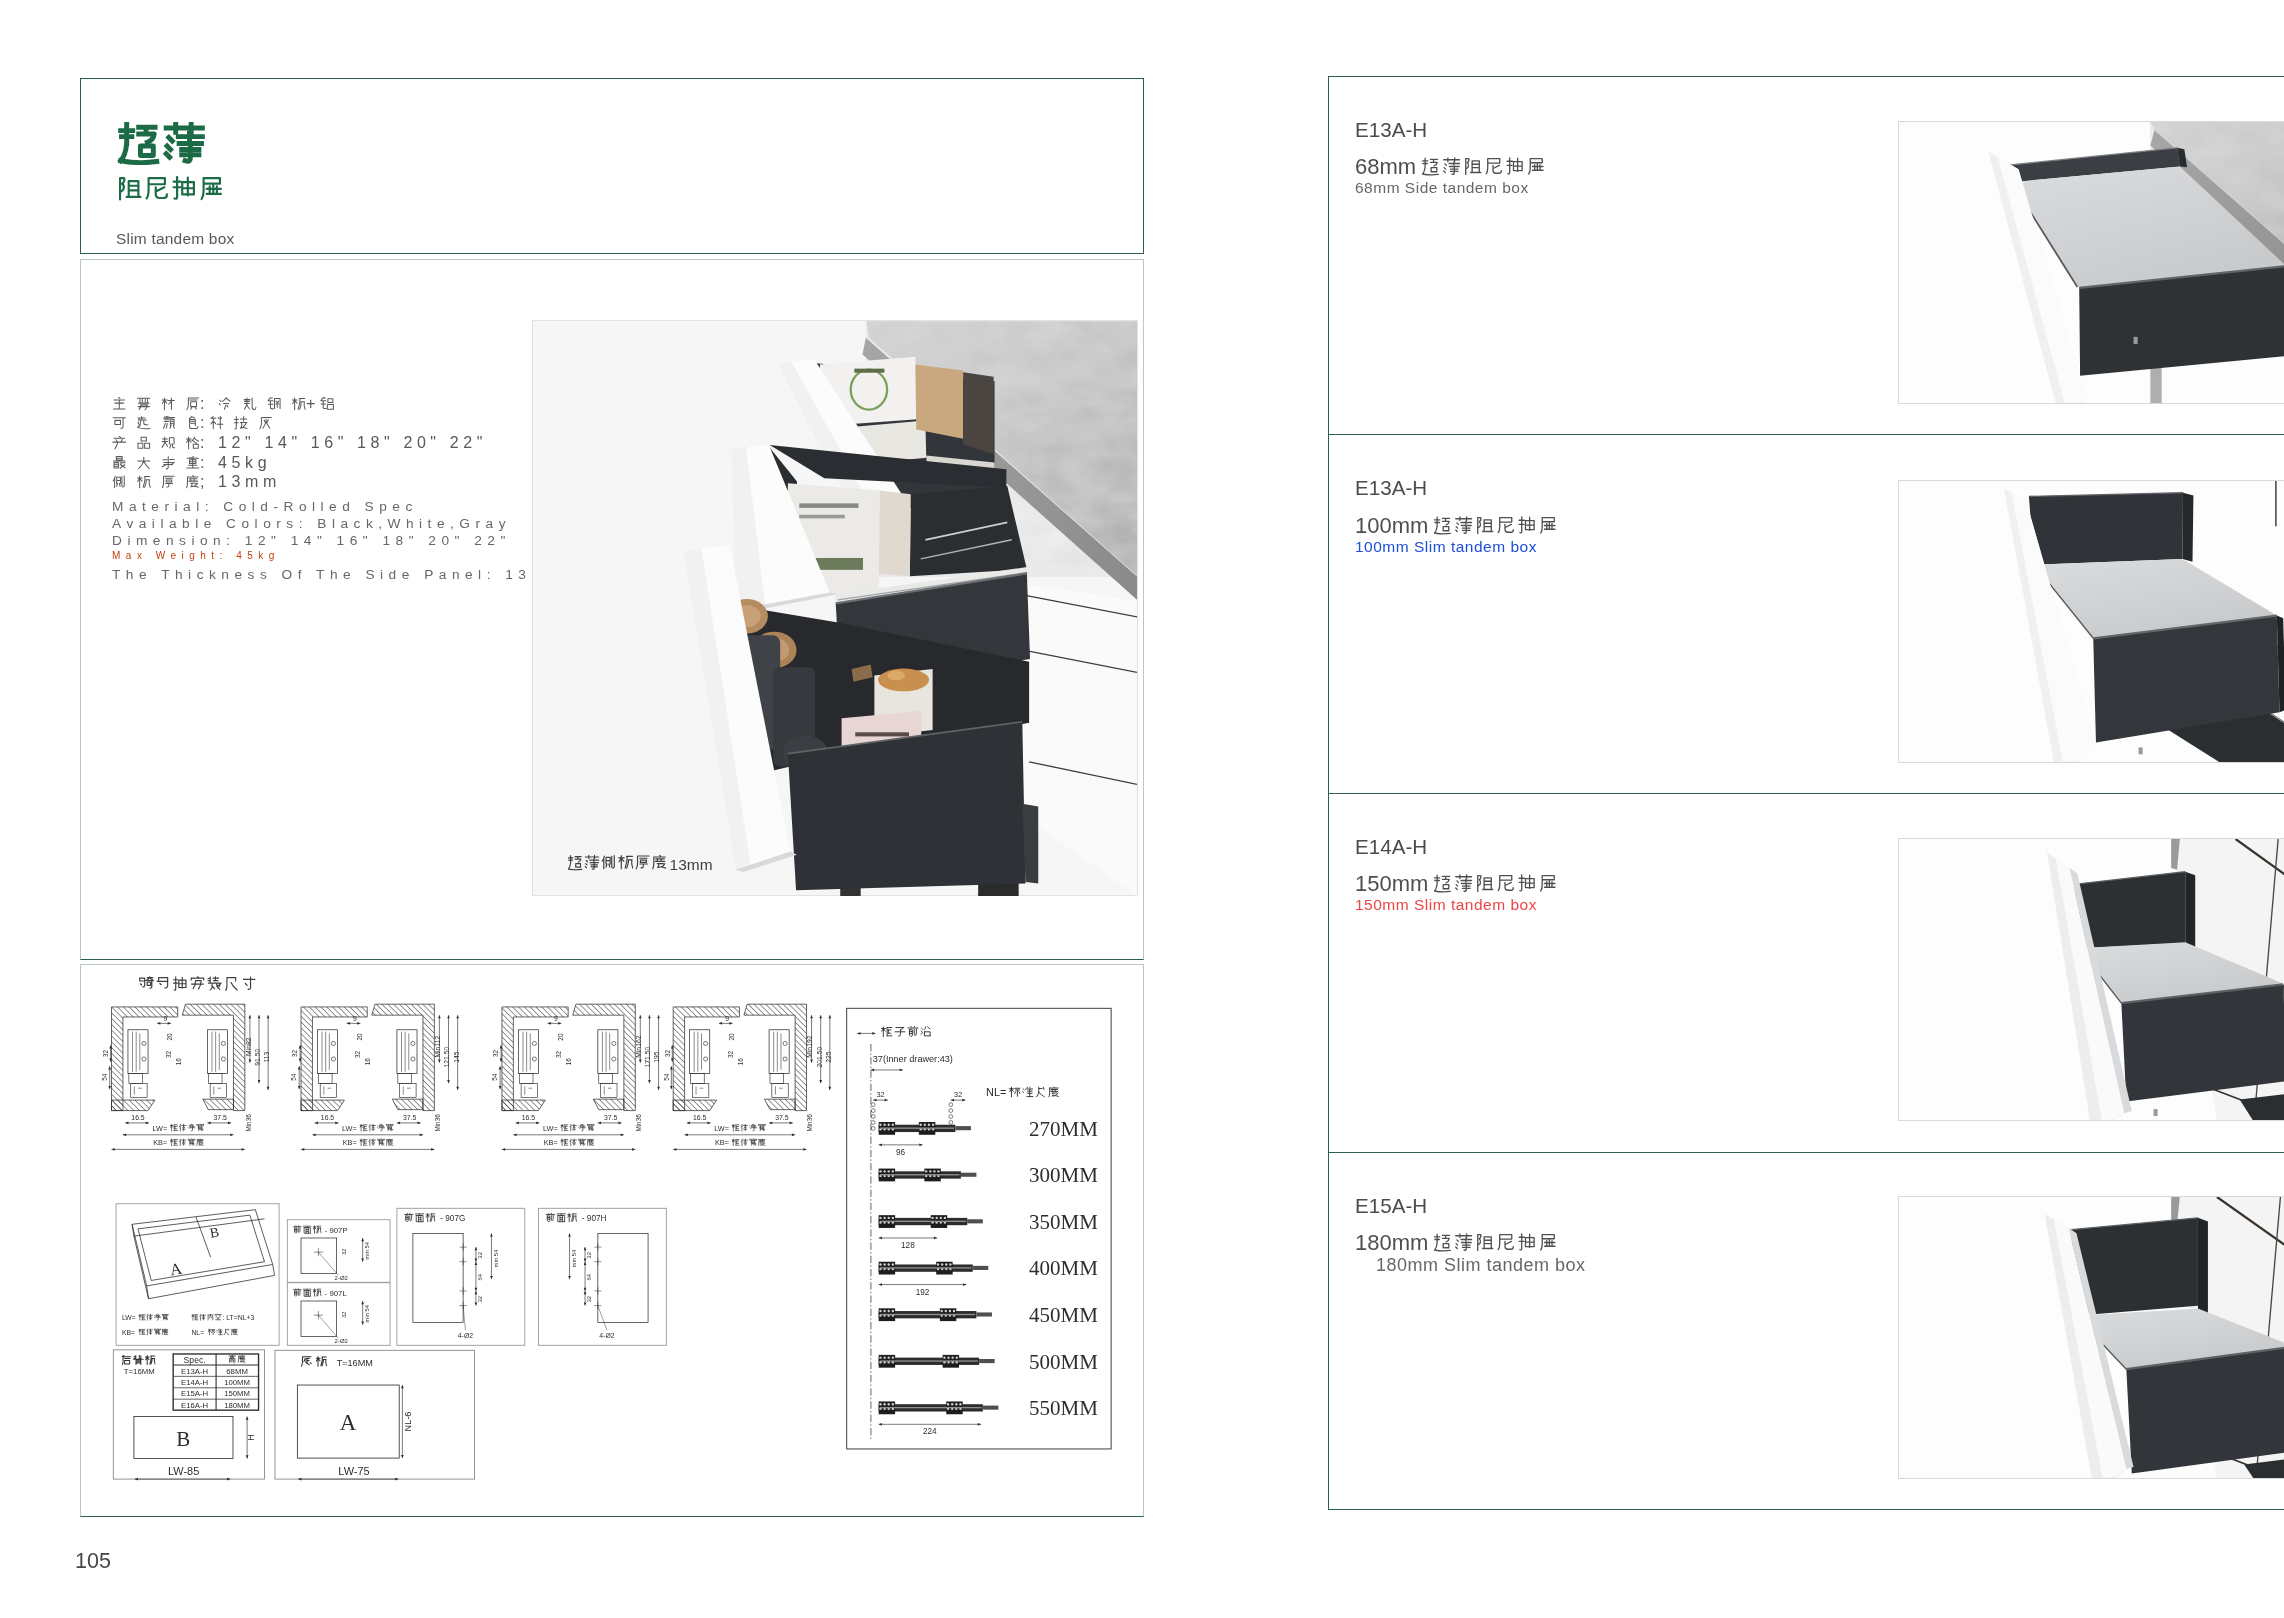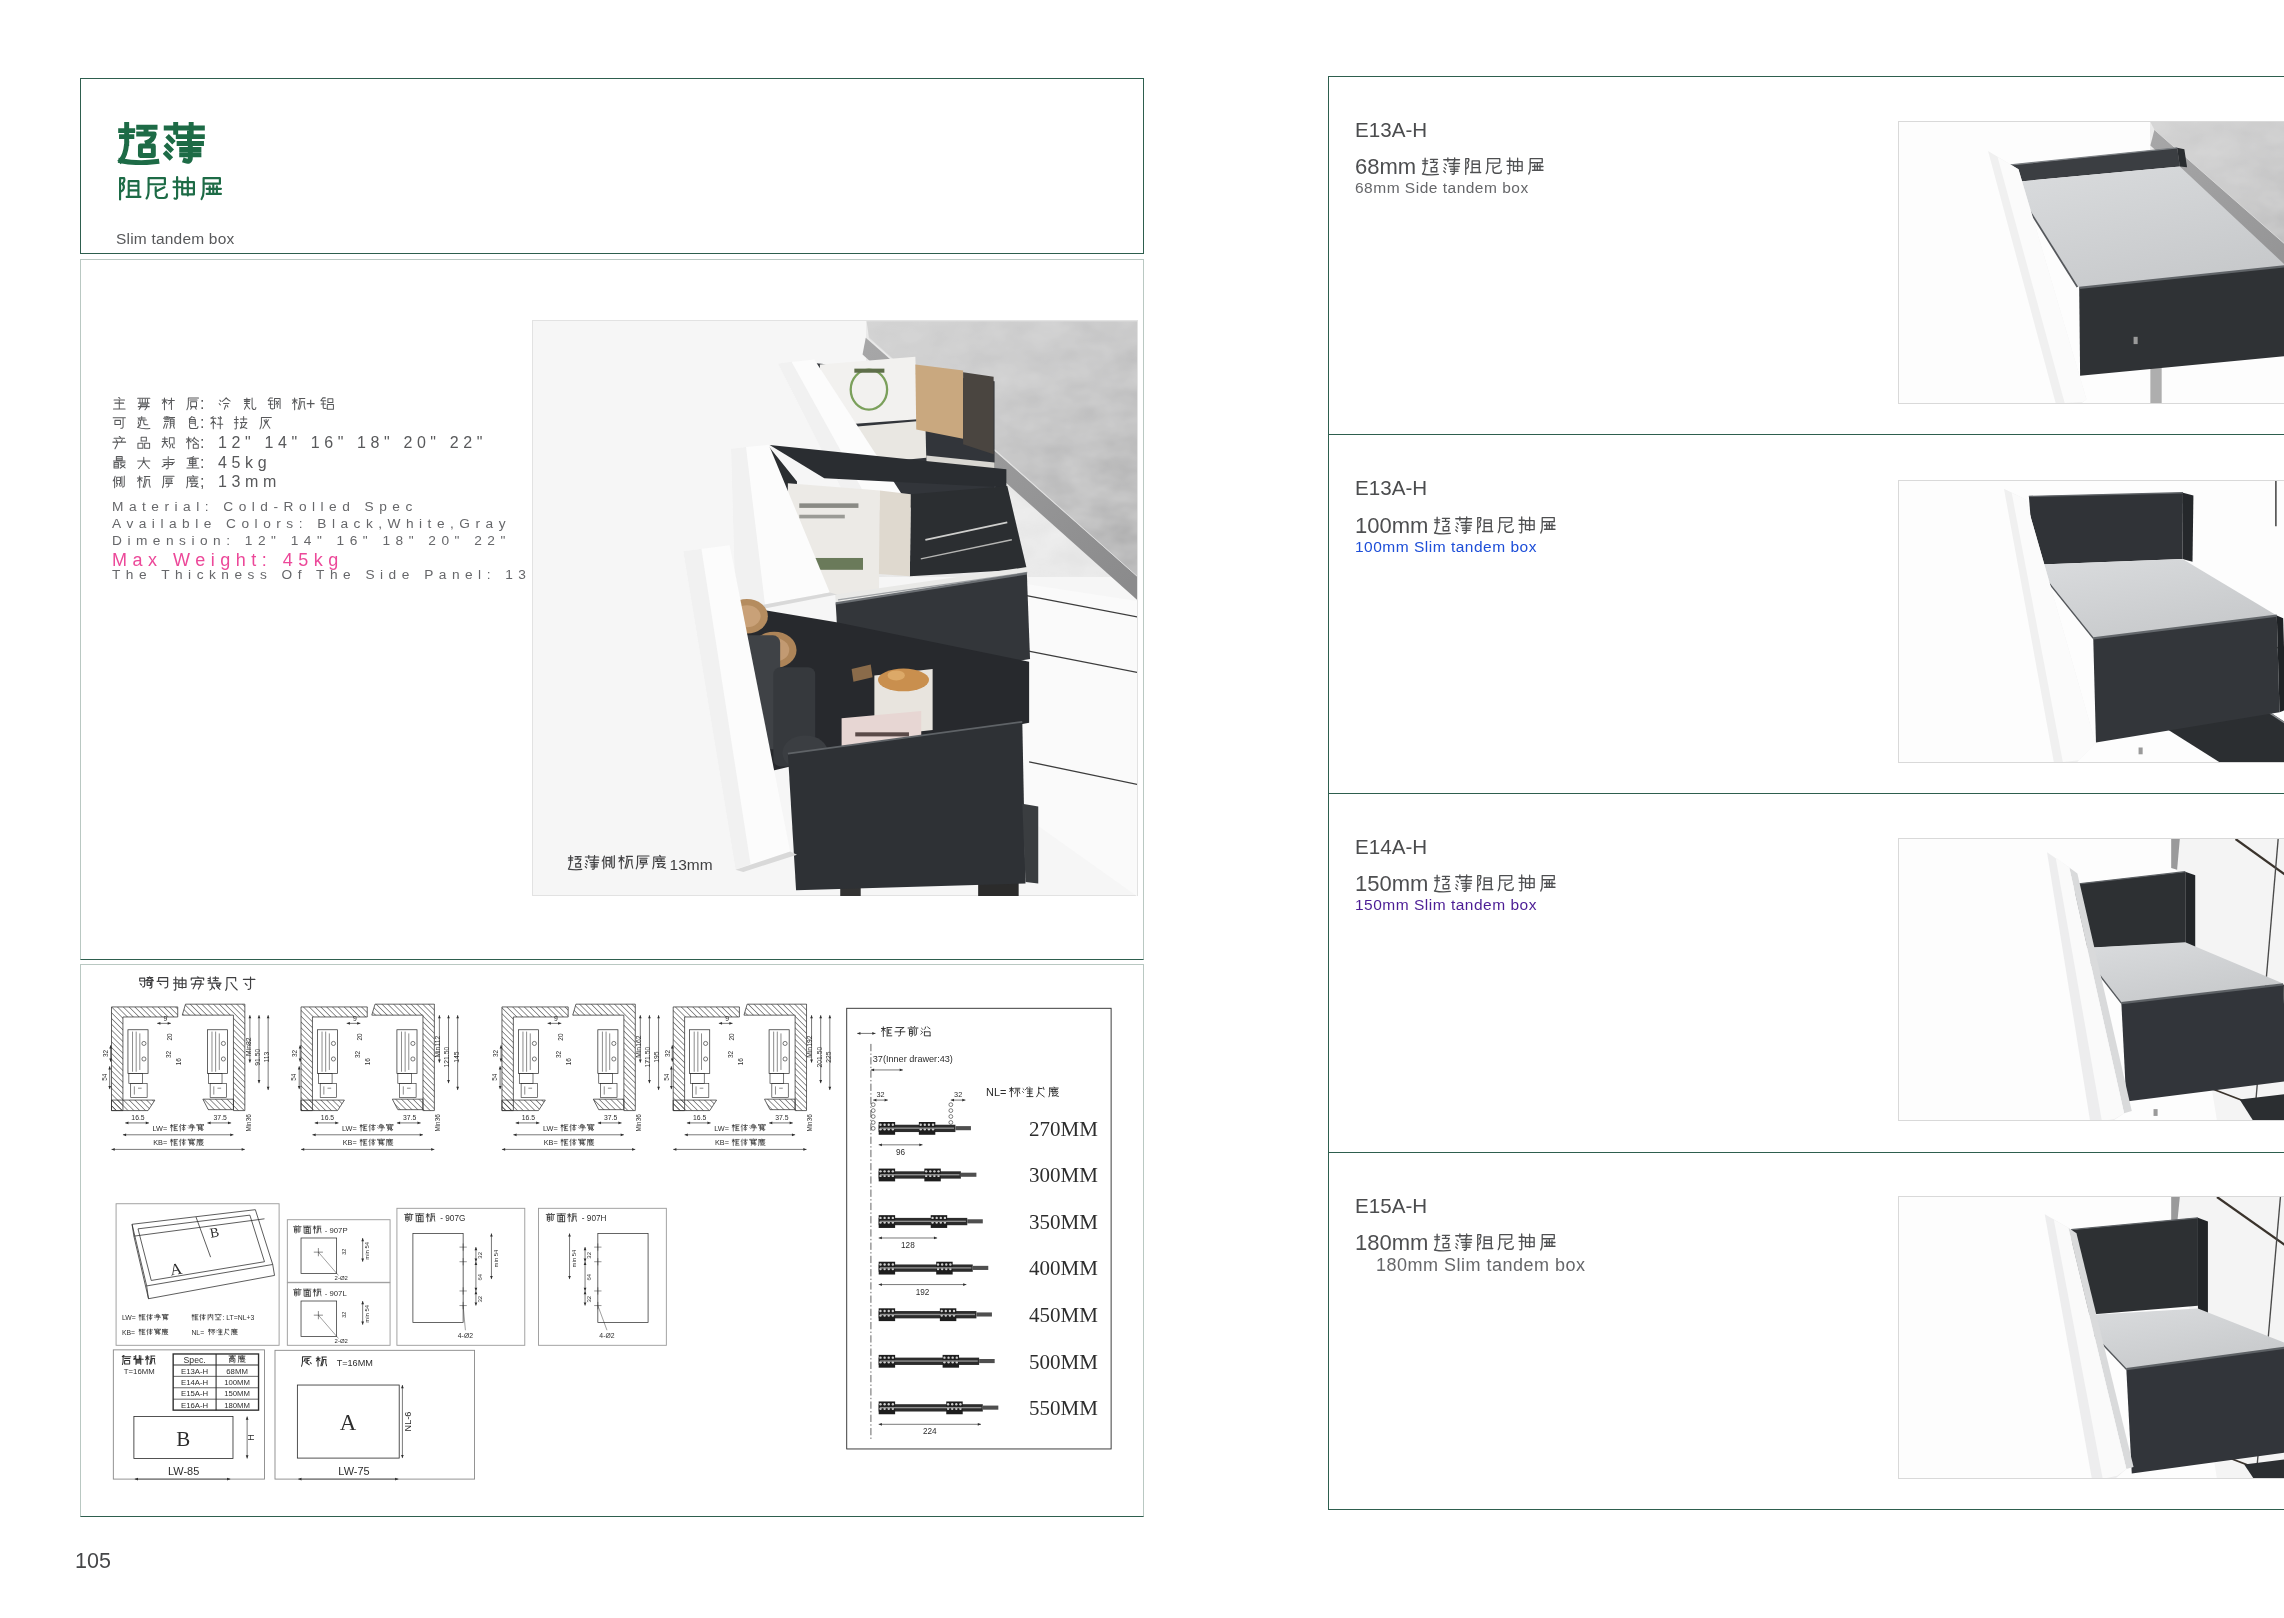--- a/index.html
+++ b/index.html
@@ -274,21 +274,21 @@
         <use href="#g4fa7" x="0" y="0" width="100" height="100"></use>
         <use href="#g677f" x="168" y="0" width="100" height="100"></use>
         <use href="#g539a" x="336" y="0" width="100" height="100"></use>
         <use href="#g5ea6" x="504" y="0" width="100" height="100"></use>
       </svg>
       <span style="font-size:16px;color:#58595b;white-space:pre;letter-spacing:4.6px">; 13mm</span>
     </div>
 <div class="ab" style="left:112px;top:499px;font-size:13.7px;color:#66676a;letter-spacing:5.5px">Material: Cold-Rolled Spec</div>
 <div class="ab" style="left:112px;top:516px;font-size:13.7px;color:#66676a;letter-spacing:5.5px">Available Colors: Black,White,Gray</div>
 <div class="ab" style="left:112px;top:533px;font-size:13.7px;color:#66676a;letter-spacing:5.5px">Dimension: 12" 14" 16" 18" 20" 22"</div>
-<div class="ab" style="left:112px;top:550px;font-size:18px;color:#ec4899;letter-spacing:5.5px">Max Weight: 45kg</div>
+<div class="ab" style="left:112px;top:550px;font-size:10px;color:#c2410c;letter-spacing:5.5px">Max Weight: 45kg</div>
 <div class="ab" style="left:112px;top:567px;font-size:13.7px;color:#66676a;letter-spacing:5.5px">The Thickness Of The Side Panel: 13mm</div>
 <div class="ab" style="left:75px;top:1549px;font-size:21.5px;color:#454648">105</div>
 
 <div class="ab" style="left:1328px;top:76px;width:1065px;height:1434px;border:1.4px solid #2e5e4e;box-sizing:border-box"></div>
 <div class="ab" style="left:1328px;top:434px;width:1065px;height:0.9px;background:#2e5e4e"></div>
 <div class="ab" style="left:1328px;top:793px;width:1065px;height:0.9px;background:#2e5e4e"></div>
 <div class="ab" style="left:1328px;top:1152px;width:1065px;height:0.9px;background:#2e5e4e"></div>
 <div class="ab" style="left:1355px;top:118px;font-size:20.6px;color:#4b4c4e">E13A-H</div>
 <div class="ab row" style="left:1355px;top:156px;height:21px">
       <span style="font-size:22px;color:#4e4f51;margin-right:4.6px">68mm </span>
@@ -320,21 +320,21 @@
       <span style="font-size:22px;color:#4e4f51;margin-right:4.6px">150mm </span>
       <svg style="width:125px;height:19px;flex:none;margin-top:0px" viewBox="0 0 665 100" fill="none" stroke="#4e4f51" stroke-width="7.0" stroke-linecap="round" stroke-linejoin="round">
         <use href="#g8d85" x="0" y="0" width="100" height="100"></use>
         <use href="#g8584" x="113" y="0" width="100" height="100"></use>
         <use href="#g963b" x="226" y="0" width="100" height="100"></use>
         <use href="#g5c3c" x="339" y="0" width="100" height="100"></use>
         <use href="#g62bd" x="452" y="0" width="100" height="100"></use>
         <use href="#g5c49" x="565" y="0" width="100" height="100"></use>
       </svg>
     </div>
-<div class="ab" style="left:1355px;top:896px;font-size:15.5px;color:#4c1d95;letter-spacing:0.5px">150mm Slim tandem box</div>
+<div class="ab" style="left:1355px;top:896px;font-size:15.5px;color:#ef4444;letter-spacing:0.5px">150mm Slim tandem box</div>
 <div class="ab" style="left:1355px;top:1194px;font-size:20.6px;color:#4b4c4e">E15A-H</div>
 <div class="ab row" style="left:1355px;top:1232px;height:21px">
       <span style="font-size:22px;color:#4e4f51;margin-right:4.6px">180mm </span>
       <svg style="width:125px;height:19px;flex:none;margin-top:0px" viewBox="0 0 665 100" fill="none" stroke="#4e4f51" stroke-width="7.0" stroke-linecap="round" stroke-linejoin="round">
         <use href="#g8d85" x="0" y="0" width="100" height="100"></use>
         <use href="#g8584" x="113" y="0" width="100" height="100"></use>
         <use href="#g963b" x="226" y="0" width="100" height="100"></use>
         <use href="#g5c3c" x="339" y="0" width="100" height="100"></use>
         <use href="#g62bd" x="452" y="0" width="100" height="100"></use>
         <use href="#g5c49" x="565" y="0" width="100" height="100"></use>

